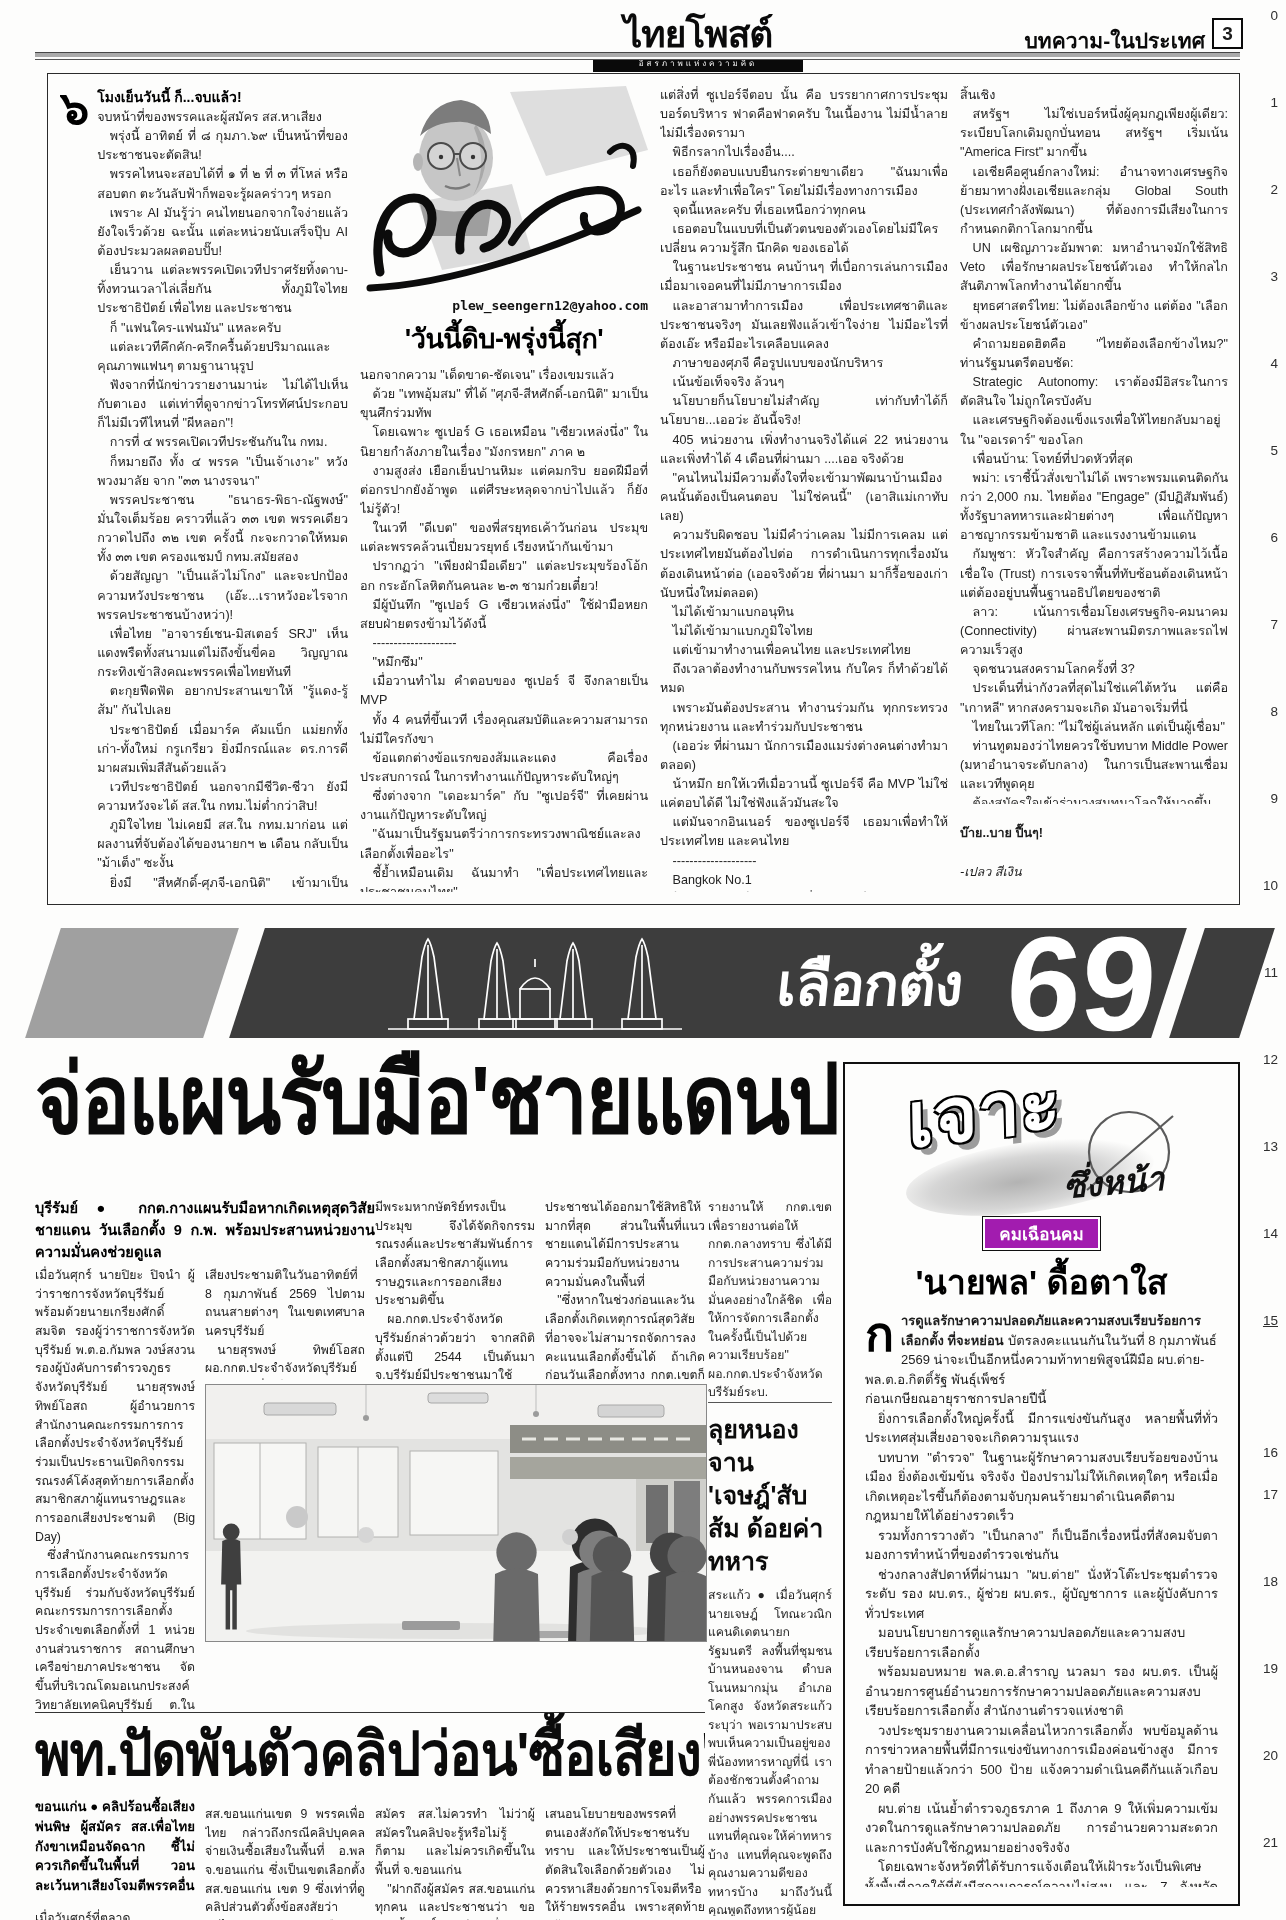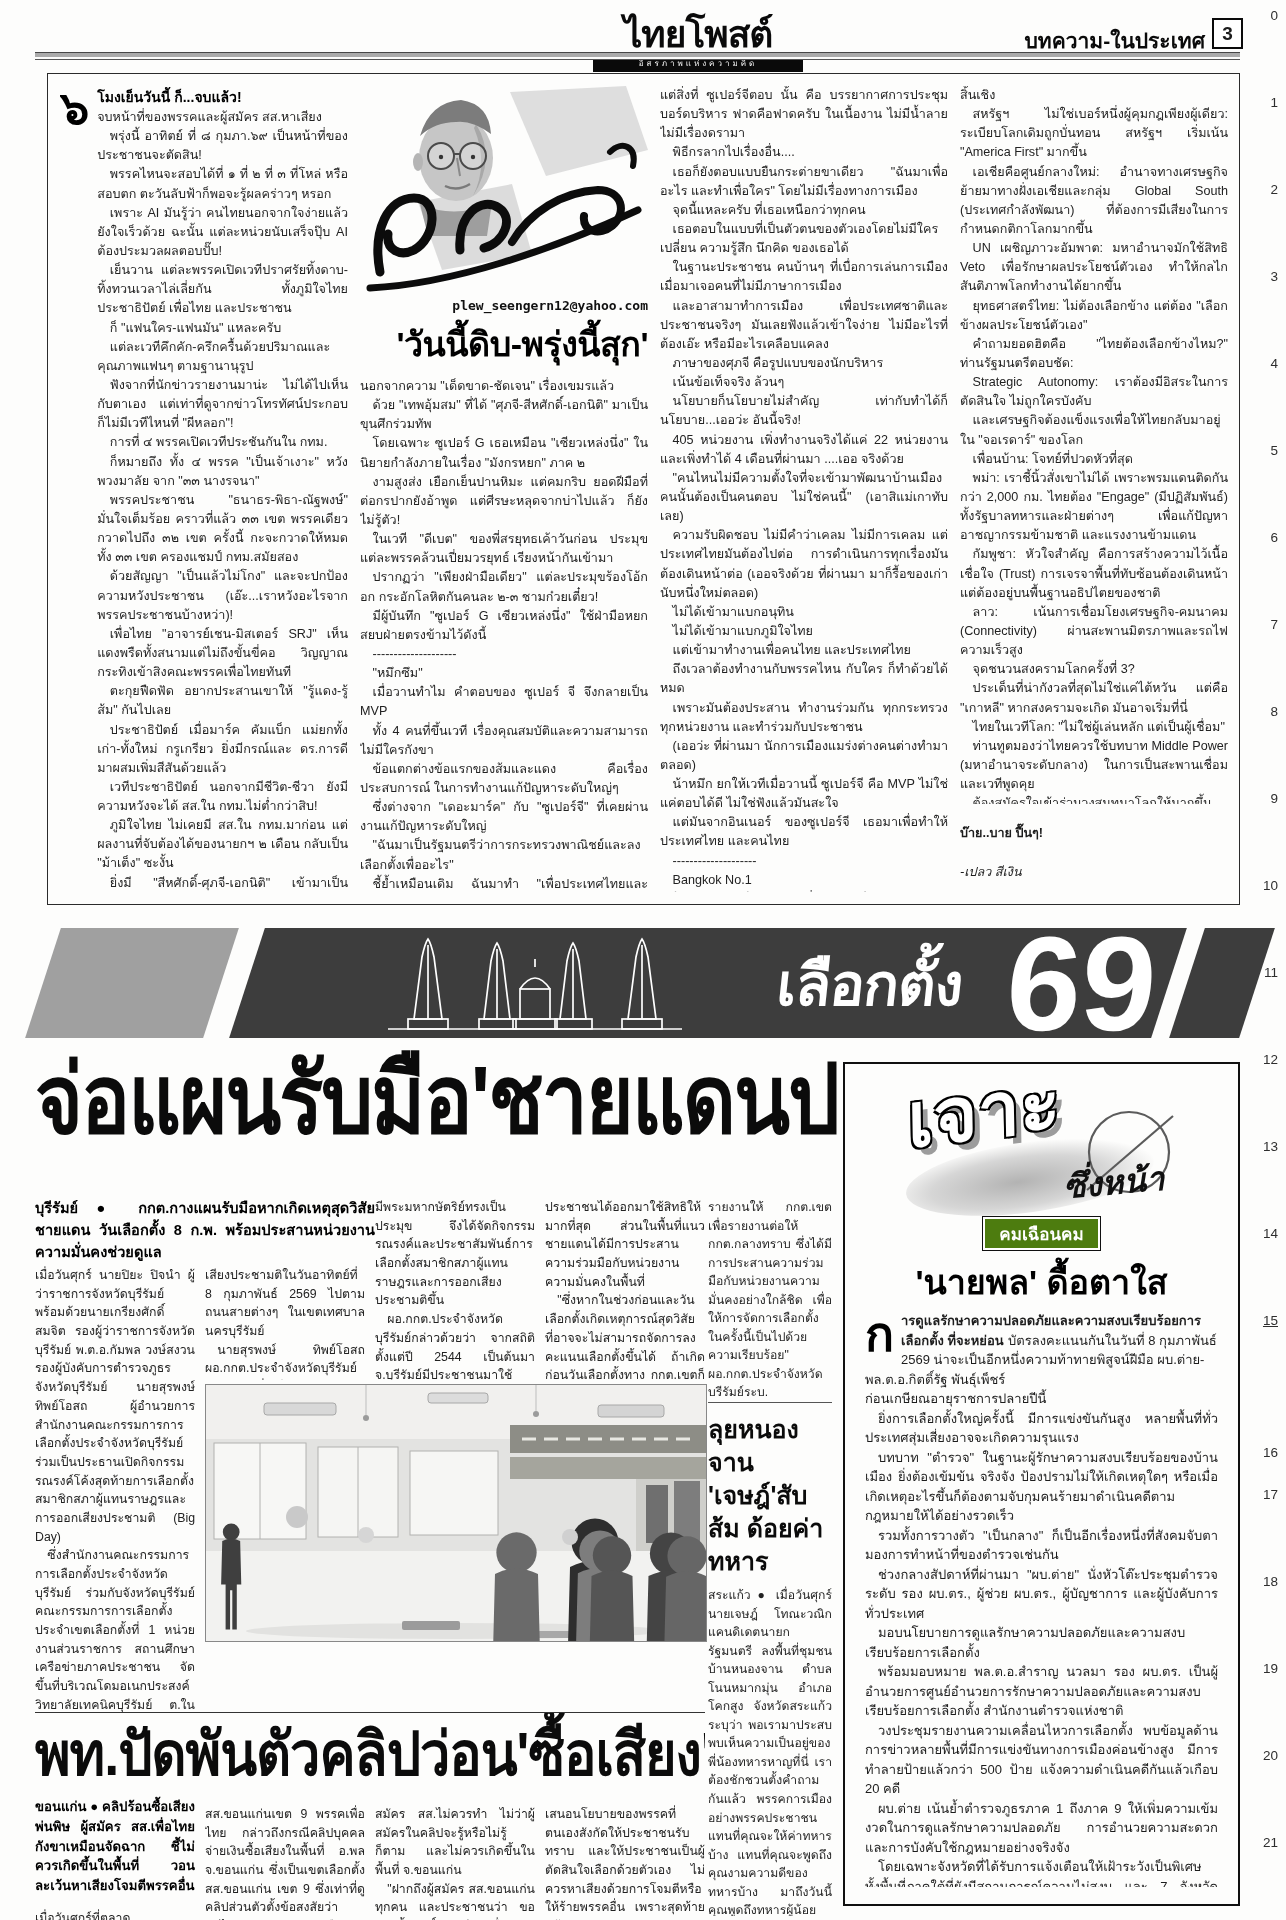--- a/index.html
+++ b/index.html
@@ -15,21 +15,21 @@
            display:flex;align-items:center;justify-content:center;background:#fff;}
   .top-rule{border-top:1px solid #474747;height:4px;background:#ababab;box-shadow:0 2px 0 #fdfdfc,0 3px 0 #555;}
   
   .ruler{position:absolute;left:1250px;top:0;width:32px;height:1920px;}
   .ruler span{position:absolute;right:4px;font-size:13.5px;color:#2e2e2e;}
   
   .plew-box{border:1px solid #2b2b2b;background:#fdfdfc;}
   .bt{font-size:12.6px;line-height:1.52;text-align:justify;white-space:pre-line;color:#222;overflow:hidden;}
   .bth{font-size:14px;font-weight:800;color:#000;}
   .dropcap{float:left;font-size:46px;font-weight:800;line-height:.78;margin:5px 8px 0 0;color:#000;}
-  .plew-title{font-size:34px;font-weight:900;text-align:right;letter-spacing:-.5px;color:#000;margin:4px 0 6px;}
+  .plew-title{font-size:27px;font-weight:900;text-align:center;letter-spacing:-.5px;color:#000;margin:4px 0 6px;}
   .plew-email{font-family:"DejaVu Sans Mono","Liberation Mono",monospace;font-size:13px;font-weight:700;
               text-align:right;color:#111;}
   .signoff{font-size:12.6px;line-height:1.55;white-space:pre-line;}
   .signoff .b{font-weight:800;}
   .signoff .i{font-style:italic;}
   
   .band{background:#3d3d3d;}
   .skew{transform:skewX(-18deg);}
   .band-title{font-size:58px;font-weight:900;color:#fff;letter-spacing:-1px;transform:skewX(-6deg);line-height:1;}
   .band-num{font-size:134px;font-weight:900;color:#fff;line-height:.8;transform:skewX(-4deg);}
@@ -43,21 +43,21 @@
   .caption{font-weight:700;font-style:italic;font-size:13.2px;line-height:1.5;text-align:justify;color:#111;}
   .divider{border-top:1px solid #555;}
   
   .sbox{border:2px solid #101010;background:#fdfdfc;}
   .sbox-head{font-size:34px;font-weight:900;text-align:center;color:#000;line-height:1.1;}
   .logo-main{font-size:76px;font-weight:900;color:#fff;line-height:1;
              text-shadow:2px 2px 0 #000,-2px -2px 0 #000,2px -2px 0 #000,-2px 2px 0 #000,7px 8px 0 #9c9c9c;
              transform:rotate(-7deg) skewX(-6deg);display:inline-block;}
   .logo-sub{font-family:"DejaVu Serif","Liberation Serif",serif;font-style:italic;font-size:33px;font-weight:700;
             color:#101010;transform:rotate(-5deg);display:inline-block;}
-  .logo-tag{display:inline-block;background:#4d7c0f;color:#fff;font-size:17px;font-weight:800;
+  .logo-tag{display:inline-block;background:#a21caf;color:#fff;font-size:17px;font-weight:800;
             padding:3px 16px;box-shadow:inset 0 0 0 2px #fff;border:1px solid #101010;}
   .sbody{font-size:13px;line-height:1.5;text-align:justify;white-space:pre-line;color:#1d1d1d;overflow:hidden;}
   .sdrop{float:left;font-size:48px;font-weight:800;line-height:.8;margin:5px 7px 0 0;color:#000;}
   .photo-frame{border:1px solid #888;background:#e9e9e9;overflow:hidden;}
 </style>
 </head>
 <body>
 
 <div class="page">
 
@@ -268,21 +268,21 @@
         <rect x="133" y="88" width="44" height="10"></rect>
       </g>
     </svg>
     <div class="abs band-title" style="left:742px;top:28px;">เลือกตั้ง</div>
     <div class="abs band-num" style="left:972px;top:2px;">69</div>
   </div>
 
   <div class="abs h-main" style="left:35px;top:1052px;width:800px;">จ่อแผนรับมือ'ชายแดนปะทุ'</div>
 
   <section class="abs" style="left:35px;top:1198px;width:670px;height:514px;">
-    <div class="abs lead" style="left:0;top:0;width:340px;">บุรีรัมย์ ● กกต.กางแผนรับมือหากเกิดเหตุสุดวิสัยชายแดน วันเลือกตั้ง 8 ก.พ. พร้อมประสานหน่วยงานความมั่นคงช่วยดูแล</div>
+    <div class="abs lead" style="left:0;top:0;width:340px;">บุรีรัมย์ ● กกต.กางแผนรับมือหากเกิดเหตุสุดวิสัยชายแดน วันเลือกตั้ง 9 ก.พ. พร้อมประสานหน่วยงานความมั่นคงช่วยดูแล</div>
     <div class="abs bt" style="left:0;top:68px;width:160px;height:446px;font-size:12.3px;">เมื่อวันศุกร์ นายปิยะ ปิจนำ ผู้ว่าราชการจังหวัดบุรีรัมย์ พร้อมด้วยนายเกรียงศักดิ์ สมจิต รองผู้ว่าราชการจังหวัดบุรีรัมย์ พ.ต.อ.กัมพล วงษ์สงวน รองผู้บังคับการตำรวจภูธรจังหวัดบุรีรัมย์ นายสุรพงษ์ ทิพย์โอสถ ผู้อำนวยการ สำนักงานคณะกรรมการการเลือกตั้งประจำจังหวัดบุรีรัมย์ ร่วมเป็นประธานเปิดกิจกรรมรณรงค์โค้งสุดท้ายการเลือกตั้งสมาชิกสภาผู้แทนราษฎรและการออกเสียงประชามติ (Big Day)
  ซึ่งสำนักงานคณะกรรมการการเลือกตั้งประจำจังหวัดบุรีรัมย์ ร่วมกับจังหวัดบุรีรัมย์ คณะกรรมการการเลือกตั้งประจำเขตเลือกตั้งที่ 1 หน่วยงานส่วนราชการ สถานศึกษาเครือข่ายภาคประชาชน จัดขึ้นที่บริเวณโดมอเนกประสงค์วิทยาลัยเทคนิคบุรีรัมย์ ต.ในเมือง อ.เมืองบุรีรัมย์ โดยได้มีการปล่อยรถรณรงค์ประชาสัมพันธ์ เป็นขบวนจักรยานของนักปั่นจักรยานจิตอาสา จำนวน 120 คัน และขบวนเดินรณรงค์ของภาคีเครือข่าย นักเรียน นักศึกษา และพี่น้องประชาชน ร่วมเดินถือป้ายรณรงค์ประชาสัมพันธ์และรณรงค์กระตุ้นให้ประชาชนออกไปใช้สิทธิเลือกตั้งและออก</div>
     <div class="abs bt" style="left:170px;top:68px;width:160px;height:114px;font-size:12.3px;">เสียงประชามติในวันอาทิตย์ที่ 8 กุมภาพันธ์ 2569 ไปตามถนนสายต่างๆ ในเขตเทศบาลนครบุรีรัมย์
  นายสุรพงษ์ ทิพย์โอสถ ผอ.กกต.ประจำจังหวัดบุรีรัมย์ กล่าวว่า เพื่อเป็นการกระตุ้นให้ผู้มีสิทธิเลือกตั้งและออกเสียงประชามติเล็งเห็นถึงความสำคัญของการเลือกตั้งและการออกเสียงประชามติ รวมทั้งตระหนักถึงสิทธิและหน้าที่การเป็นพลเมืองในระบอบประชาธิปไตยอัน</div>
     <div class="abs bt" style="left:340px;top:0;width:160px;height:182px;font-size:12.3px;">มีพระมหากษัตริย์ทรงเป็นประมุข จึงได้จัดกิจกรรมรณรงค์และประชาสัมพันธ์การเลือกตั้งสมาชิกสภาผู้แทนราษฎรและการออกเสียงประชามติขึ้น
  ผอ.กกต.ประจำจังหวัดบุรีรัมย์กล่าวด้วยว่า จากสถิติตั้งแต่ปี 2544 เป็นต้นมา จ.บุรีรัมย์มีประชาชนมาใช้สิทธิเลือกตั้งไม่น้อยกว่าร้อยละ 70 ซึ่งการเลือกตั้ง สส.ที่จะมีขึ้นตั้งเป้าไว้ที่ไม่น้อยกว่าร้อยละ 70 และจำนวนบัตรเสียให้น้อยกว่าร้อยละ 3 ซึ่งได้มีการรณรงค์ให้</div>
     <div class="abs bt" style="left:510px;top:0;width:160px;height:182px;font-size:12.3px;">ประชาชนได้ออกมาใช้สิทธิให้มากที่สุด ส่วนในพื้นที่แนวชายแดนได้มีการประสานความร่วมมือกับหน่วยงานความมั่นคงในพื้นที่
  "ซึ่งหากในช่วงก่อนและวันเลือกตั้งเกิดเหตุการณ์สุดวิสัย ที่อาจจะไม่สามารถจัดการลงคะแนนเลือกตั้งขึ้นได้ ถ้าเกิดก่อนวันเลือกตั้งทาง กกต.เขตก็จะพิจารณาประกาศกำหนดที่ลงคะแนนแห่งใหม่นอกเขตเลือกตั้งนั้น แต่ถ้าหากเกิดเหตุในวันเลือกตั้ง กกต.ประจำหน่วยก็สามารถปิดการลงคะแนน แล้ว</div>
 
     <div class="abs photo-frame" style="left:170px;top:186px;width:500px;height:256px;">

